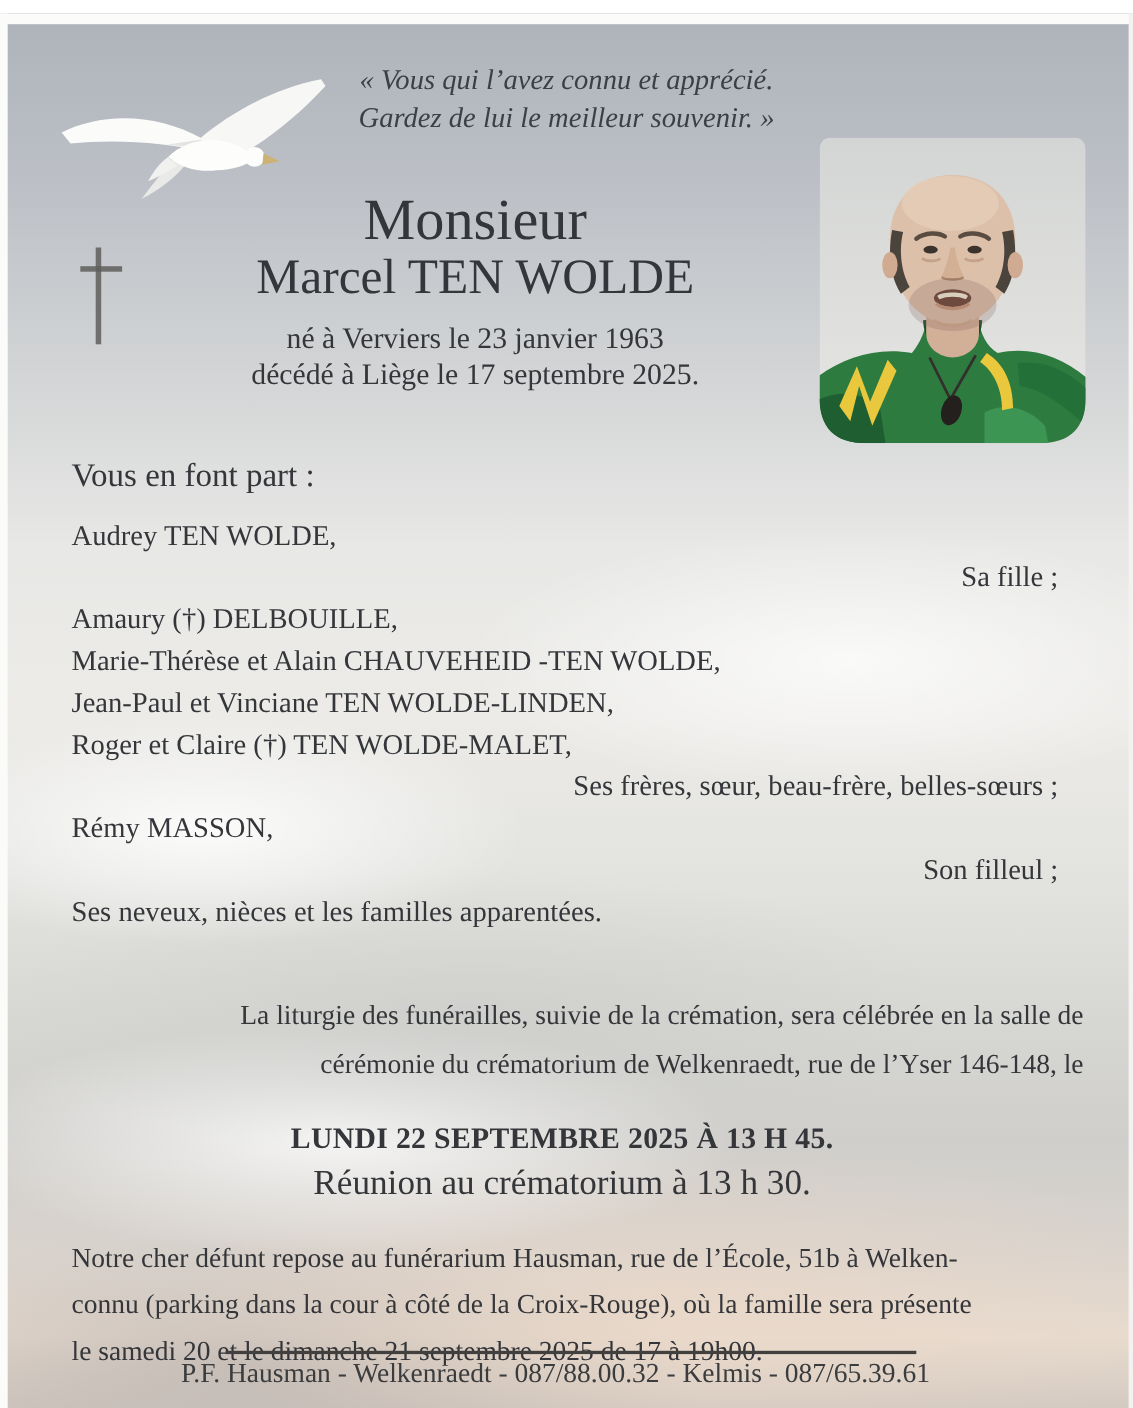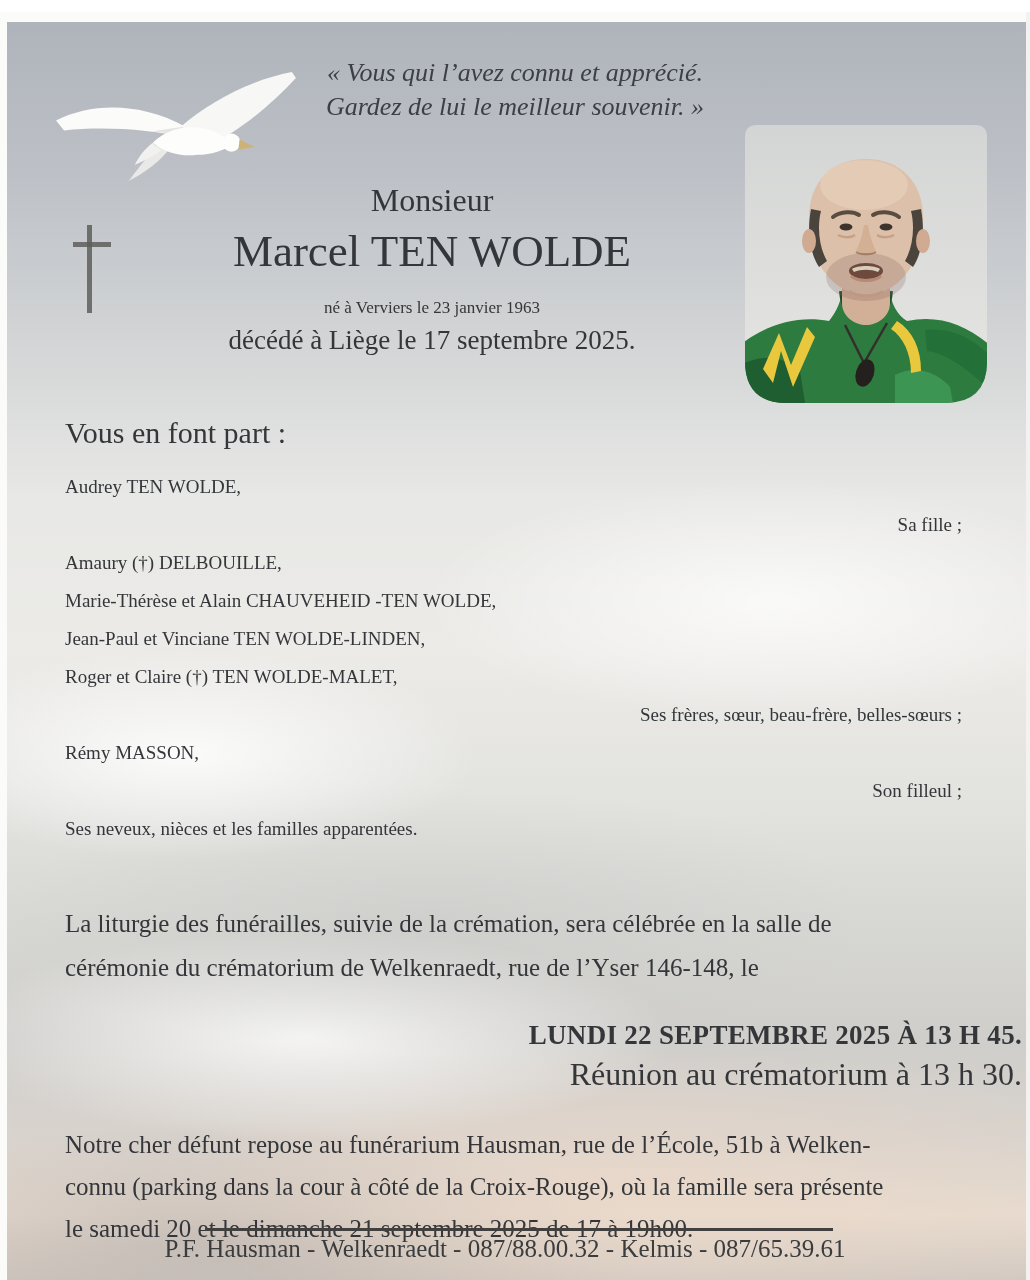--- a/index.html
+++ b/index.html
@@ -22,40 +22,40 @@
   .abs{position:absolute;}
   
   .edge{position:absolute;background:#fbfbfa;}
   .edge-top{left:0;top:0;width:1030px;height:10px;}
   .edge-left{left:0;top:0;width:7px;height:1280px;}
   .edge-right{right:0;top:0;width:4px;height:1280px;background:#f3f2f0;}
   .edge-bottom{left:0;bottom:0;width:1030px;height:11px;background:#f5f3f0;}
 
   .quote{left:0;top:44px;width:1030px;text-align:center;font-style:italic;font-size:26px;line-height:34px;color:#3c4045;}
   .header{left:0;top:163px;width:864px;text-align:center;}
-  .hdr-title{font-size:32px;line-height:50px;}
+  .hdr-title{font-size:53px;line-height:50px;}
   .hdr-name{font-size:45px;line-height:52px;}
-  .hdr-birth{font-size:17px;line-height:33px;margin-top:14px;}
+  .hdr-birth{font-size:27px;line-height:33px;margin-top:14px;}
   .hdr-death{font-size:27px;line-height:33px;text-align:center;}
 
   .cross-v{left:87px;top:213px;width:5px;height:88px;background:#5e5e5c;opacity:.85;}
   .cross-h{left:73px;top:230px;width:38px;height:5px;background:#5e5e5c;opacity:.85;}
 
   .seagull-svg{left:52px;top:56px;width:252px;height:116px;}
   .portrait-svg{left:745px;top:113px;width:242px;height:278px;}
 
   .intro{left:65px;top:404px;font-size:30px;}
-  .family{left:65px;top:456px;width:897px;font-size:19px;}
+  .family{left:65px;top:456px;width:897px;font-size:26px;}
   .family .row{height:38px;line-height:38px;white-space:nowrap;}
   .family .row.rel{text-align:right;}
 
-  .liturgy{left:65px;top:890px;width:920px;font-size:25px;line-height:44px;}
+  .liturgy{left:65px;top:890px;width:920px;font-size:25px;line-height:44px;text-align:right;}
   .liturgy span{display:block;white-space:nowrap;}
 
-  .ceremony{left:0;top:1006px;width:1022px;text-align:right;}
+  .ceremony{left:0;top:1006px;width:1022px;text-align:center;}
   .cer-date{font-size:27px;font-weight:bold;line-height:34px;letter-spacing:0.3px;}
   .cer-meet{font-size:32px;line-height:32px;margin-top:6px;}
 
   .repose{left:65px;top:1112px;width:940px;font-size:25px;line-height:42px;}
   .repose span{display:block;white-space:nowrap;}
 
   .footer-rule{left:205px;top:1216px;width:628px;height:3px;background:#42403e;}
   .footer-text{left:0;top:1222px;width:1010px;text-align:center;font-size:25px;line-height:30px;color:#3a3c3e;}
 </style>
 </head>

